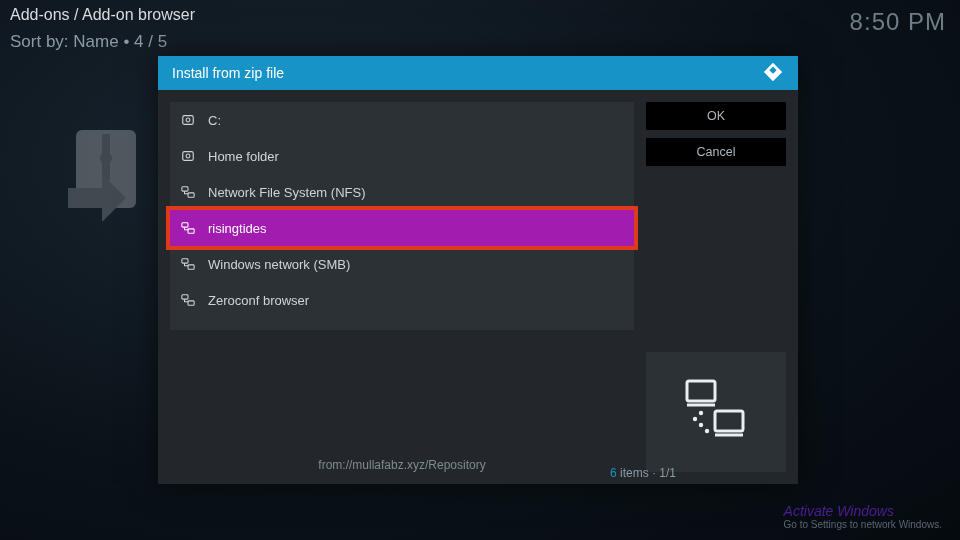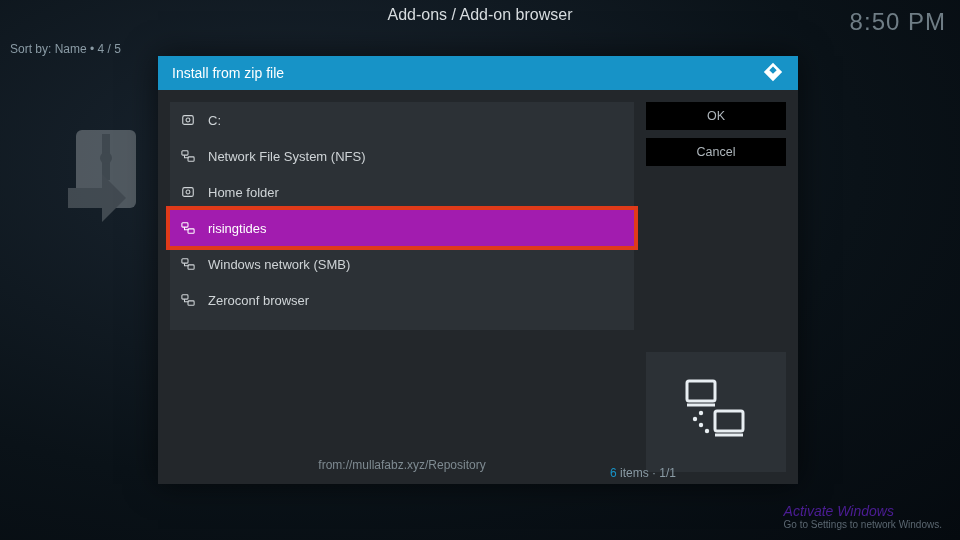--- a/index.html
+++ b/index.html
@@ -4,22 +4,22 @@
 <style>
   * { box-sizing: border-box; margin: 0; padding: 0; }
   html, body { width: 960px; height: 540px; overflow: hidden; }
   body {
     background: radial-gradient(ellipse at 30% 30%, #1a2530 0%, #0a1218 60%, #050a0f 100%);
     font-family: "Segoe UI", Arial, sans-serif;
     color: #cfd8dc;
     position: relative;
   }
   .header-bar { position: absolute; top: 6px; left: 10px; width: 940px; }
-  .breadcrumb { color: #d8dde0; font-size: 16px; font-weight: 400; text-align: center; }
-  .sortline { color: #8a9ba5; font-size: 12px; margin-top: 18px; }
+  .breadcrumb { color: #d8dde0; font-size: 16px; font-weight: 400; }
+  .sortline { color: #8a9ba5; font-size: 17px; margin-top: 8px; }
   .clock { position: absolute; right: 14px; top: 8px; color: #6f7d85; font-size: 24px; font-weight: 300; letter-spacing: 1px; }
   .bg-icon {
     position: absolute; left: 66px; top: 130px; width: 90px; height: 110px;
     opacity: 0.5;
   }
   .dialog {
     position: absolute;
     left: 158px; top: 56px;
     width: 640px; height: 428px;
     background: #23272b;
@@ -132,35 +132,35 @@
               <svg viewBox="0 0 16 16">
                 <rect x="2" y="3" width="12" height="10" rx="2" fill="none" stroke="#cfd4d7" stroke-width="1.3"></rect>
                 <circle cx="8" cy="8" r="2.2" fill="none" stroke="#cfd4d7" stroke-width="1.2"></circle>
               </svg>
             </span>
             <span>C:</span>
           </div>
           <div class="list-item">
             <span class="li-icon">
               <svg viewBox="0 0 16 16">
+                <rect x="2" y="3" width="12" height="10" rx="2" fill="none" stroke="#cfd4d7" stroke-width="1.3"></rect>
+                <circle cx="8" cy="8" r="2.2" fill="none" stroke="#cfd4d7" stroke-width="1.2"></circle>
+              </svg>
+            </span>
+            <span>Home folder</span>
+          </div>
+          <div class="list-item">
+            <span class="li-icon">
+              <svg viewBox="0 0 16 16">
                 <rect x="1" y="2" width="7" height="5" rx="1" fill="none" stroke="#cfd4d7" stroke-width="1.2"></rect>
                 <rect x="8" y="9" width="7" height="5" rx="1" fill="none" stroke="#cfd4d7" stroke-width="1.2"></rect>
                 <path d="M4 7 v3 h5" fill="none" stroke="#cfd4d7" stroke-width="1.2"></path>
               </svg>
             </span>
             <span>Network File System (NFS)</span>
-          </div>
-          <div class="list-item">
-            <span class="li-icon">
-              <svg viewBox="0 0 16 16">
-                <rect x="2" y="3" width="12" height="10" rx="2" fill="none" stroke="#cfd4d7" stroke-width="1.3"></rect>
-                <circle cx="8" cy="8" r="2.2" fill="none" stroke="#cfd4d7" stroke-width="1.2"></circle>
-              </svg>
-            </span>
-            <span>Home folder</span>
           </div>
           <div class="list-item selected">
             <span class="li-icon">
               <svg viewBox="0 0 16 16">
                 <rect x="1" y="2" width="7" height="5" rx="1" fill="none" stroke="#fff" stroke-width="1.2"></rect>
                 <rect x="8" y="9" width="7" height="5" rx="1" fill="none" stroke="#fff" stroke-width="1.2"></rect>
                 <path d="M4 7 v3 h5" fill="none" stroke="#fff" stroke-width="1.2"></path>
               </svg>
             </span>
             <span>risingtides</span>

